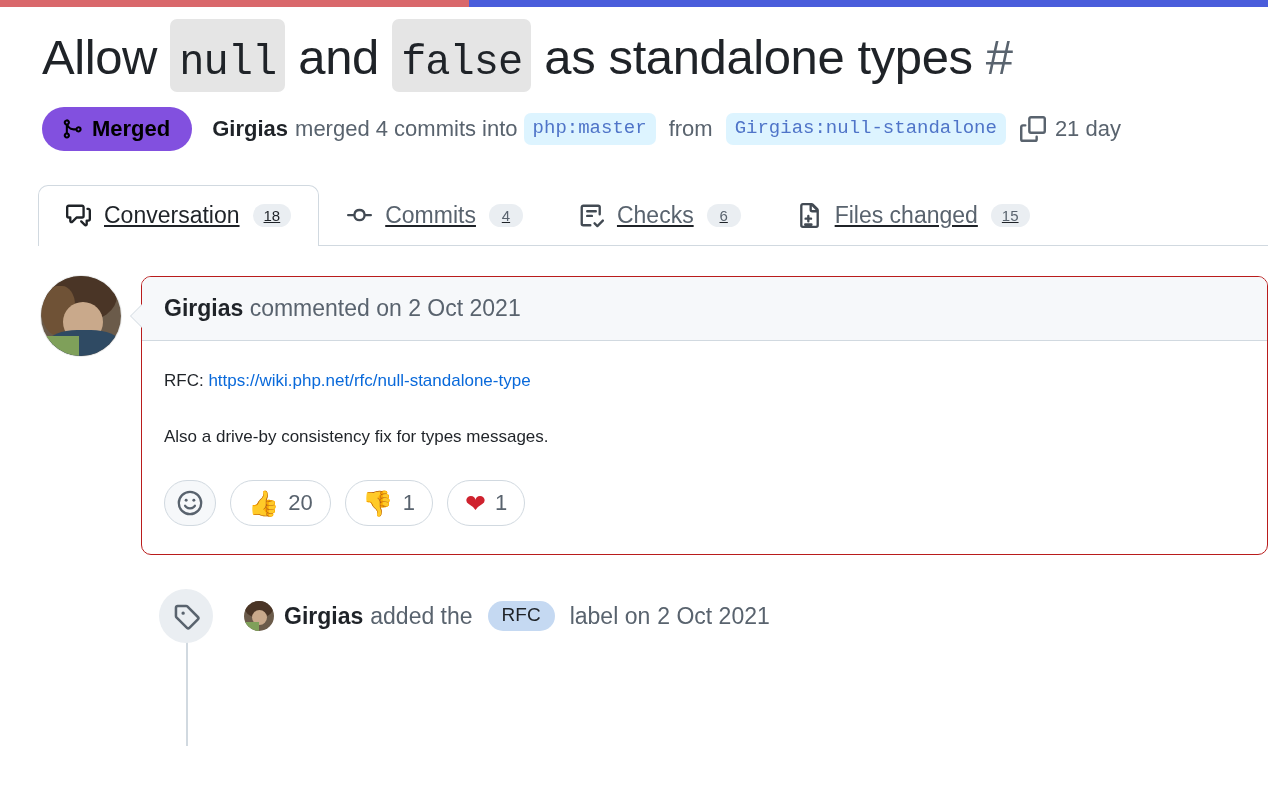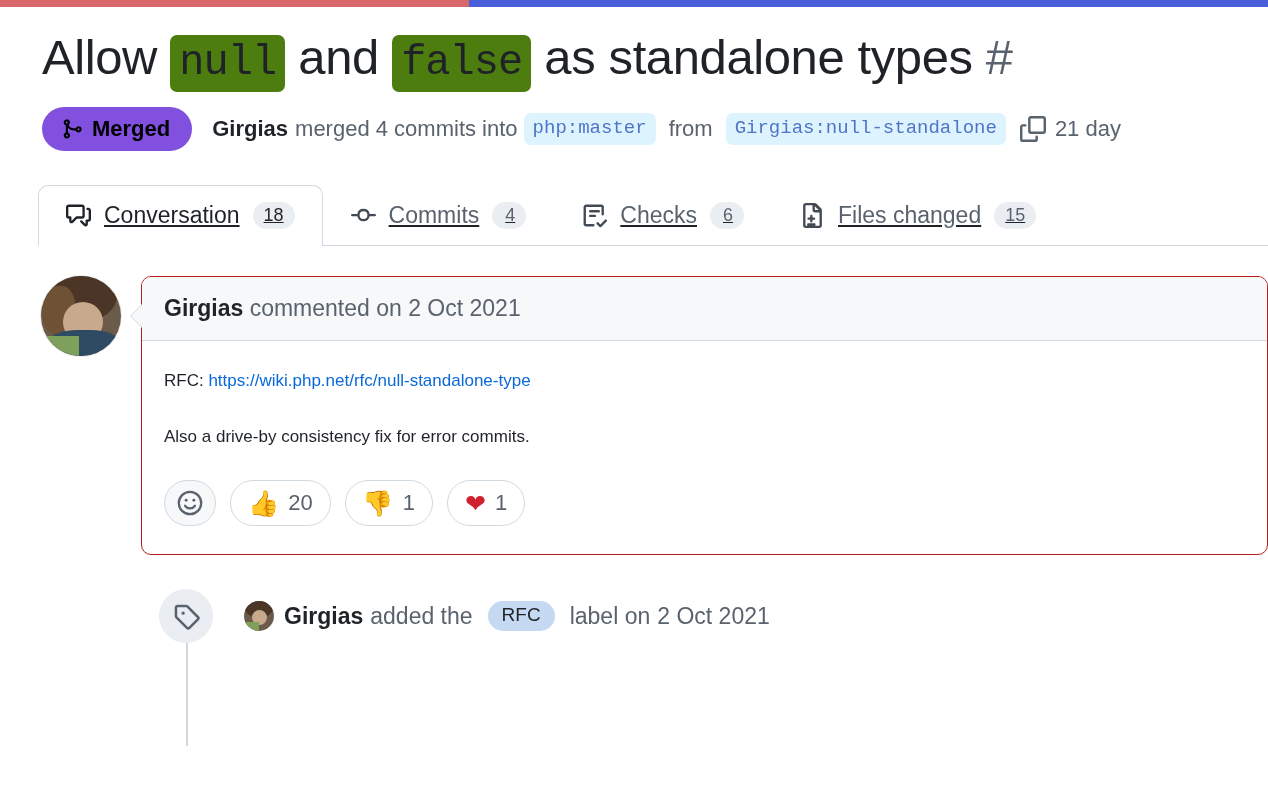--- a/index.html
+++ b/index.html
@@ -29,23 +29,23 @@
     margin: 22px 0 0 42px;
     font-size: 49px;
     font-weight: 400;
     line-height: 1.18;
     letter-spacing: -0.4px;
     color: #1f2328;
     white-space: nowrap;
   }
   #pr-title .code {
     font-family: "Liberation Mono", "DejaVu Sans Mono", monospace;
-    background: #4d7c0f;
+    background: #e5e5e5;
     border-radius: 7px;
-    padding: 4px 9px 5px 9px;
+    padding: 20px 9px 5px 9px;
     font-size: 42px;
     letter-spacing: -1px;
   }
   #pr-title .num { color: #59636e; }
 
   
   #pr-subhead {
     display: flex;
     align-items: center;
     margin: 18px 0 0 42px;
@@ -126,25 +126,25 @@
     left: 0; right: 0; bottom: -1px;
     height: 2px; background: #ffffff;
     z-index: 3;
   }
   .tab .tab-icon { display: flex; align-items: center; color: #1f2328; }
   .tab:not(.selected) .tab-icon { color: #424a53; }
   .counter {
     background: #eaeef2;
     color: #1f2328;
     border-radius: 999px;
-    font-size: 18px;
+    font-size: 15px;
     font-weight: 500;
     padding: 3px 11px;
     min-width: 34px;
-    text-align: right;
+    text-align: center;
   }
   .tab:not(.selected) .counter { color: #59636e; }
 
   
   #conversation { position: relative; margin: 30px 0 0 0; }
 
   #timeline-rail {
     position: absolute;
     left: 186px; top: 330px;
     width: 2px; height: 140px;
@@ -400,21 +400,21 @@
 
         <div id="comment-header">
           <span class="who">Girgias</span>
           <span>commented on</span>
           <span>2 Oct 2021</span>
         </div>
 
         <div id="comment-body">
           <p class="body-para"><span>RFC: </span><a class="body-link" href="#">https://wiki.php.net/rfc/null-standalone-type</a></p>
 
-          <p class="body-para">Also a drive-by consistency fix for error commits.</p>
+          <p class="body-para">Also a drive-by consistency fix for types messages.</p>
 
           <div id="reactions">
             <button class="reaction-btn" id="reaction-add">
               <svg width="28" height="28" viewBox="0 0 16 16" fill="none" stroke="#59636e" stroke-width="1.3">
                 <circle cx="8" cy="8" r="6.4"></circle>
                 <circle cx="5.8" cy="6.4" r="0.85" fill="#59636e" stroke="none"></circle>
                 <circle cx="10.2" cy="6.4" r="0.85" fill="#59636e" stroke="none"></circle>
                 <path d="M5.2 9.6c.7 1 1.7 1.5 2.8 1.5s2.1-.5 2.8-1.5" stroke-linecap="round"></path>
               </svg>
             </button>

